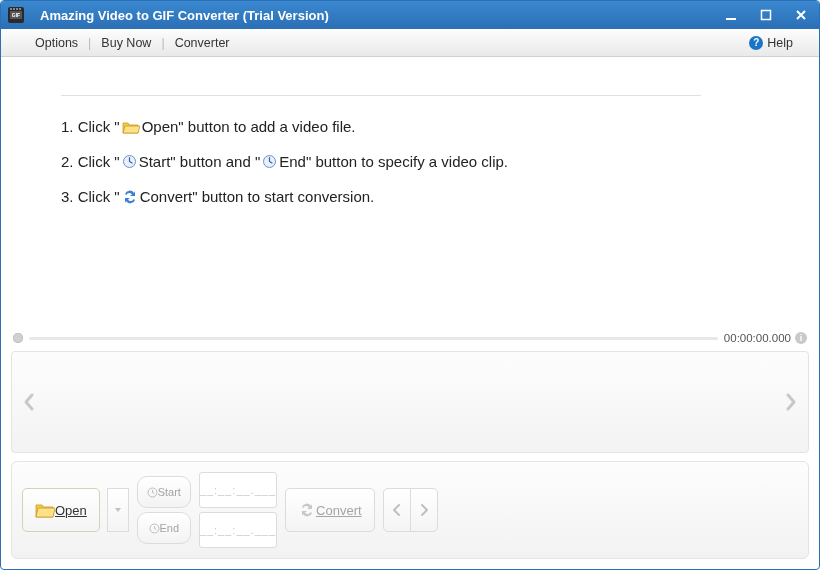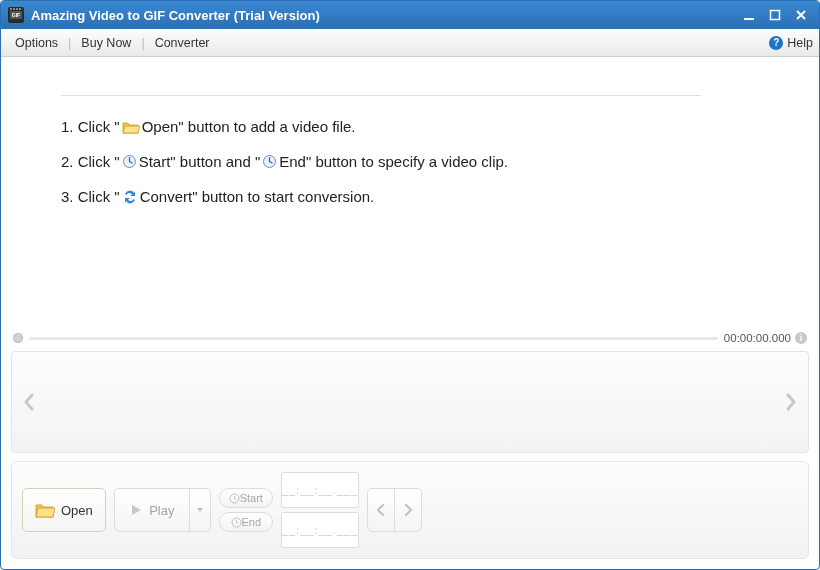--- a/index.html
+++ b/index.html
@@ -18,20 +18,21 @@
   
   .titlebar {
     background: linear-gradient(to bottom, #3a88d0, #2b6fb5);
     height: 28px;
     display: flex;
     align-items: center;
     color: #fff;
     font-size: 13px;
     font-weight: bold;
     padding: 0 6px;
+    gap: 9px;
   }
   .app-icon {
     width: 18px; height: 18px;
     margin-right: 6px;
     display: flex; align-items: center; justify-content: center;
   }
   .titlebar .spacer { flex: 1; }
   .winbtn {
     width: 24px; height: 20px;
     display: flex; align-items: center; justify-content: center;
@@ -42,21 +43,21 @@
 
   
   .menubar {
     height: 28px;
     background: linear-gradient(to bottom, #fdfdfd, #e9e9e9);
     border-bottom: 1px solid #cfcfcf;
     display: flex;
     align-items: center;
     font-size: 12.5px;
     color: #333;
-    padding: 0 6px;
+    padding: 0 26px;
   }
   .menu-item { padding: 0 8px; cursor: pointer; }
   .menu-sep { color: #bbb; padding: 0 2px; }
   .menubar .spacer { flex: 1; }
   .help-btn { display: flex; align-items: center; gap: 4px; cursor: pointer; }
   .help-ico {
     width: 14px; height: 14px; border-radius: 50%;
     background: #1a74c7; color: #fff;
     font-size: 10px; font-weight: bold;
     display: flex; align-items: center; justify-content: center;
@@ -149,37 +150,37 @@
     gap: 8px;
   }
   .tbtn {
     height: 44px;
     border: 1px solid #dcdcdc;
     border-radius: 5px;
     background: linear-gradient(to bottom, #ffffff, #f4f4f4);
     display: flex;
     align-items: center;
     justify-content: center;
-    gap: 6px;
     padding: 0 12px;
     font-size: 13px;
     color: #a5a5a5;
     cursor: pointer;
     min-width: 76px;
+    text-decoration: underline;
   }
   .tbtn.enabled { color: #333; border-color: #cdd6b4; }
   .tbtn .tico { display:inline-flex; }
   .play-wrap { display:flex; }
   .play-wrap .tbtn:first-child { border-top-right-radius:0; border-bottom-right-radius:0; }
   .play-wrap .dd { min-width:22px; padding:0 4px; border-top-left-radius:0; border-bottom-left-radius:0; margin-left:-1px; }
 
   
   .se-stack { display:flex; flex-direction:column; gap:4px; }
   .se-btn {
-    height: 20px;
+    height: 32px;
     border: 1px solid #dcdcdc;
     border-radius: 10px;
     background: linear-gradient(to bottom,#fff,#f3f3f3);
     display:flex; align-items:center; justify-content:center;
     padding: 0 8px;
     font-size: 11px; color:#a5a5a5;
     cursor:pointer;
     min-width:54px;
   }
   .se-field {
@@ -312,28 +313,20 @@
     <span class="tico">
       <svg width="20" height="16" viewBox="0 0 20 16">
           <path d="M1 3 h6 l1.5 2 H18 v10 H1 z" fill="#f6c94b" stroke="#c79a1e" stroke-width="0.8"></path>
           <path d="M3 6 H20 l-2 9 H1 z" fill="#ffe18a" stroke="#c79a1e" stroke-width="0.8"></path>
         </svg>
     </span>
     <span>Open</span>
   </div>
 
   <div class="play-wrap">
-    <div class="tbtn">
-      <span class="tico">
-        <svg width="14" height="14" viewBox="0 0 14 14">
-            <path d="M3 2 L12 7 L3 12 z" fill="#c8c8c8"></path>
-          </svg>
-      </span>
-      <span>Play</span>
-    </div>
     <div class="tbtn dd">
       <svg width="10" height="10" viewBox="0 0 10 10">
           <path d="M2 3 L5 7 L8 3 z" fill="#c0c0c0"></path>
         </svg>
     </div>
   </div>
 
   <div class="se-stack">
     <div class="se-btn">
       <span>
@@ -355,20 +348,29 @@
     </div>
   </div>
 
   <div class="se-stack">
     <div class="se-field">__:__:__.___</div>
     <div class="se-field">__:__:__.___</div>
   </div>
 
 
 
+  <div class="tbtn">
+    <span class="tico">
+      <svg width="18" height="18" viewBox="0 0 18 18">
+          <path d="M4 6 a5 5 0 0 1 9 -1 l1 -2 v5 h-5 l2 -1.5 a3 3 0 0 0 -5.5 0.5 z" fill="#c8c8c8"></path>
+          <path d="M14 12 a5 5 0 0 1 -9 1 l-1 2 v-5 h5 l-2 1.5 a3 3 0 0 0 5.5 -0.5 z" fill="#c8c8c8"></path>
+        </svg>
+    </span>
+    <span>Convert</span>
+  </div>
 
   <div class="nav-pair">
     <div class="tbtn">
       <svg width="10" height="12" viewBox="0 0 10 12">
           <path d="M7 1 L2 6 L7 11" stroke="#c0c0c0" stroke-width="2" fill="none" stroke-linecap="round" stroke-linejoin="round"></path>
         </svg>
     </div>
     <div class="tbtn">
       <svg width="10" height="12" viewBox="0 0 10 12">
           <path d="M3 1 L8 6 L3 11" stroke="#c0c0c0" stroke-width="2" fill="none" stroke-linecap="round" stroke-linejoin="round"></path>

